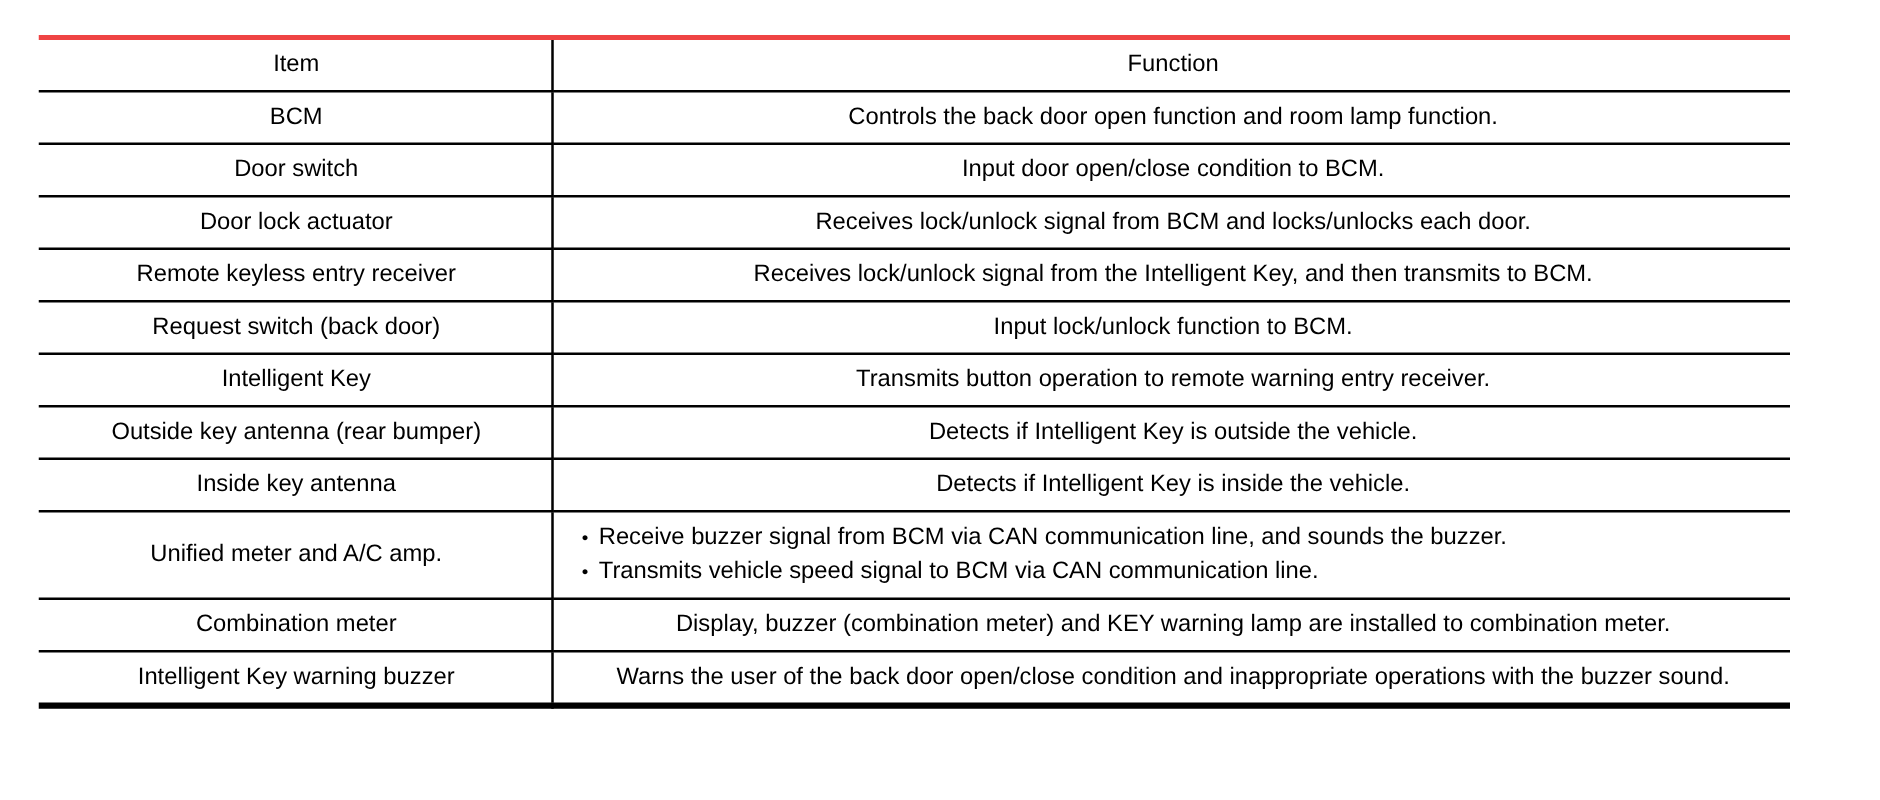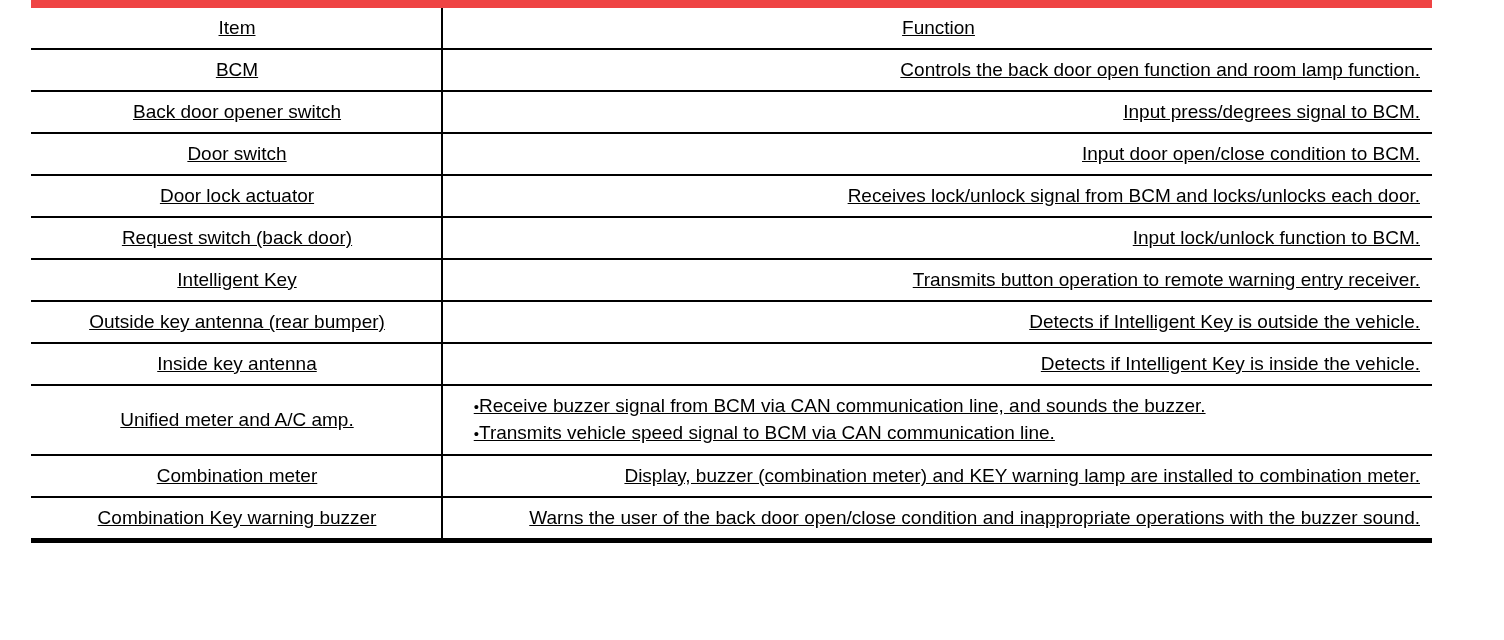--- a/index.html
+++ b/index.html
@@ -14,50 +14,49 @@
   }
   .page {
     position: relative;
     width: 1504px;
     height: 640px;
     background: #ffffff;
   }
   table.doc-table {
     position: absolute;
     left: 31px;
-    top: 0;
+    top: 28px;
     width: 1401px;
     border-collapse: collapse;
     table-layout: fixed;
-    border-top: 8px solid #ef4444;
+    border-top: 4px solid #ef4444;
     border-bottom: 5px solid #000000;
     font-size: 19px;
     line-height: 26px;
-    text-decoration: underline;
   }
   table.doc-table th,
   table.doc-table td {
     border: 2px solid #000000;
     padding: 7px 12px 7px 14px;
     vertical-align: middle;
     font-weight: normal;
     word-wrap: break-word;
   }
   table.doc-table tr > *:first-child { border-left: none; width: 384px; }
   table.doc-table tr > *:last-child  { border-right: none; }
   table.doc-table thead tr { height: 40px; }
   table.doc-table tbody tr { height: 42px; }
   table.doc-table th {
     text-align: center;
   }
   td.item-cell {
     text-align: center;
   }
   td.func-cell {
-    text-align: right;
+    text-align: center;
   }
   .line { display: block; }
   .bullet-line { display: flex; align-items: baseline; }
   .bullet {
     flex: 0 0 22px;
     font-size: 15px;
     line-height: 26px;
   }
 </style>
 </head>
@@ -72,35 +71,35 @@
       </tr>
     </thead>
     <tbody>
         <tr>
           <td class="item-cell">BCM</td>
           <td class="func-cell">
             <div class="line">Controls the back door open function and room lamp function.</div>
           </td>
         </tr>
         <tr>
-          <td class="item-cell">Back door opener switch</td>
-          <td class="func-cell">
-            <div class="line">Input press/degrees signal to BCM.</div>
-          </td>
-        </tr>
-        <tr>
           <td class="item-cell">Door switch</td>
           <td class="func-cell">
             <div class="line">Input door open/close condition to BCM.</div>
           </td>
         </tr>
         <tr>
           <td class="item-cell">Door lock actuator</td>
           <td class="func-cell">
             <div class="line">Receives lock/unlock signal from BCM and locks/unlocks each door.</div>
+          </td>
+        </tr>
+        <tr>
+          <td class="item-cell">Remote keyless entry receiver</td>
+          <td class="func-cell">
+            <div class="line">Receives lock/unlock signal from the Intelligent Key, and then transmits to BCM.</div>
           </td>
         </tr>
         <tr>
           <td class="item-cell">Request switch (back door)</td>
           <td class="func-cell">
             <div class="line">Input lock/unlock function to BCM.</div>
           </td>
         </tr>
         <tr>
           <td class="item-cell">Intelligent Key</td>
@@ -133,20 +132,20 @@
             </div>
           </td>
         </tr>
         <tr>
           <td class="item-cell">Combination meter</td>
           <td class="func-cell">
             <div class="line">Display, buzzer (combination meter) and KEY warning lamp are installed to combination meter.</div>
           </td>
         </tr>
         <tr>
-          <td class="item-cell">Combination Key warning buzzer</td>
+          <td class="item-cell">Intelligent Key warning buzzer</td>
           <td class="func-cell">
             <div class="line">Warns the user of the back door open/close condition and inappropriate operations with the buzzer sound.</div>
           </td>
         </tr>
       </tbody>
   </table>
 </div>
 
 </body></html>

